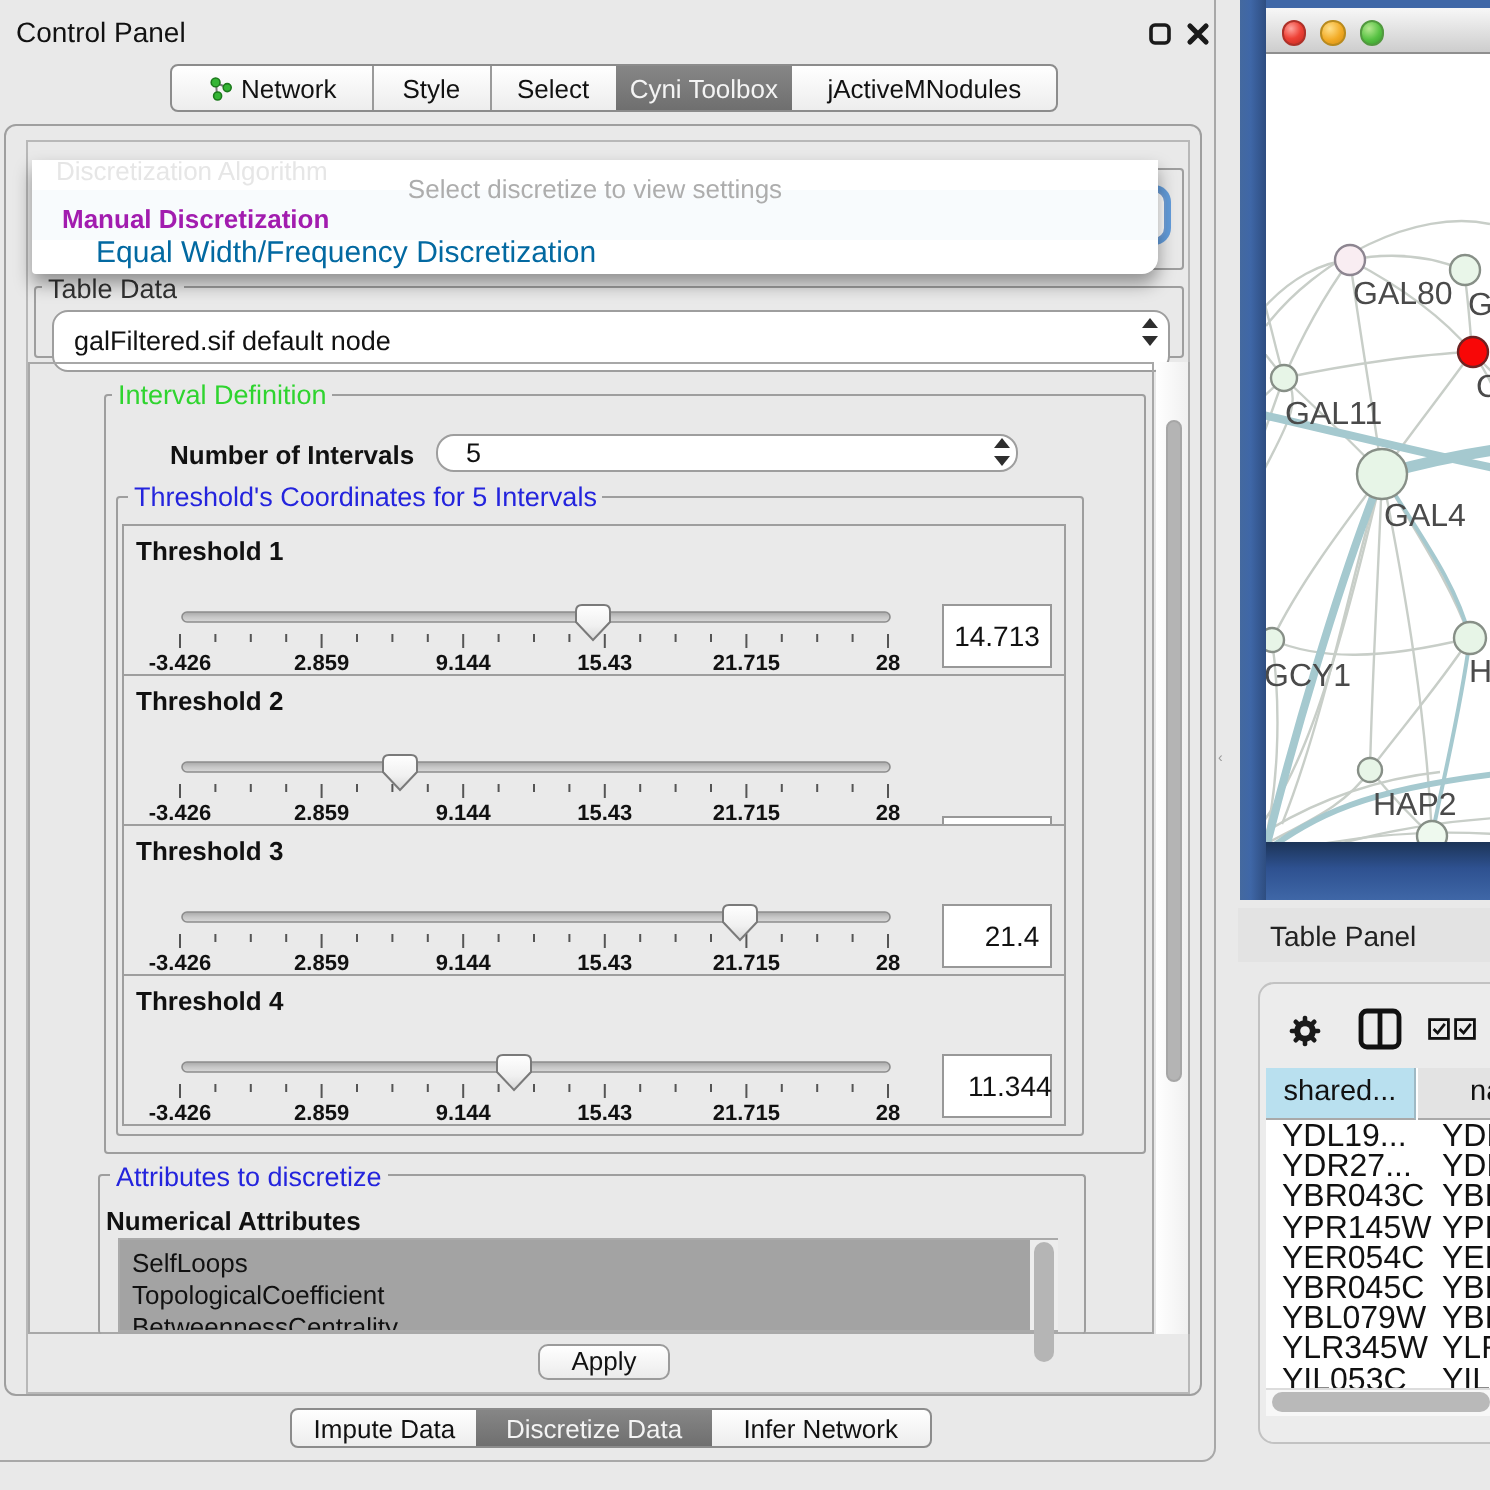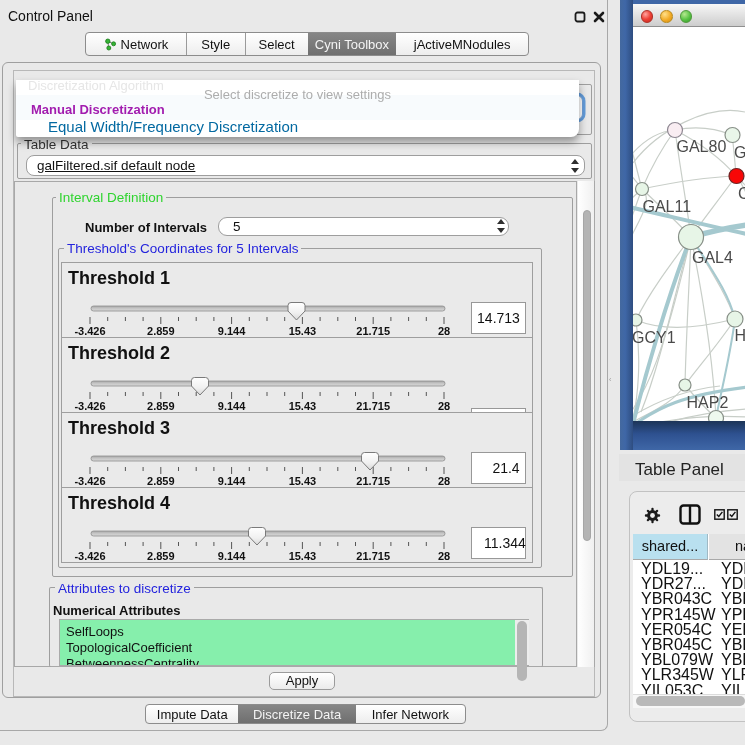--- a/index.html
+++ b/index.html
@@ -22,21 +22,21 @@
 .grptitle { position:absolute; background:#e9e9e9; padding:0 3px; font-size:13.5px; white-space:nowrap; }
 .combo { position:absolute; background:#fff; border:1px solid #9e9e9e; border-radius:5px;
   font-size:13.5px; color:#111; display:flex; align-items:center; }
 .spin { position:absolute; width:9px; height:16px; }
 .spin:before { content:""; position:absolute; top:1px; left:0; width:0; height:0;
   border-left:4px solid transparent; border-right:4px solid transparent; border-bottom:5.5px solid #2e2e2e; }
 .spin:after { content:""; position:absolute; top:9.5px; left:0; width:0; height:0;
   border-left:4px solid transparent; border-right:4px solid transparent; border-top:5.5px solid #2e2e2e; }
 
 .tbox { position:absolute; left:61px; width:472px; height:76px; border:1px solid #9e9e9e; background:#eaeaea; }
-.tlabel { position:absolute; left:6px; font-size:18px; font-weight:bold; color:#111; }
+.tlabel { position:absolute; left:6px; font-size:13px; font-weight:bold; color:#111; }
 .vfield { position:absolute; left:409px; width:55px; height:32px; background:#fff; border:1px solid #989898;
   font-size:14px; color:#111; text-align:center; line-height:30px; }
 .listitem { font-size:13px; color:#111; position:absolute; left:65px; }
 #popup { position:absolute; left:16px; top:80px; width:563px; height:57px; background:#fff; overflow:hidden;
   border-bottom-right-radius:8px; border-bottom-left-radius:2px; box-shadow:0 5px 9px rgba(0,0,0,0.38); z-index:50; }
 
 #bluewin { position:absolute; left:620px; top:0; width:125px; height:450px; background:#3f67a7; }
 #nettitle { position:absolute; left:13px; top:4px; width:112px; height:23px;
   background:linear-gradient(#f7f7f7,#cdcdcd); border-bottom:1px solid #8f8f8f; }
 .light { position:absolute; top:6.4px; width:12.5px; height:12.5px; border-radius:50%; }
@@ -79,21 +79,21 @@
 
   <div id="contentpanel"></div>
 
   <div class="abs" style="left:13px; top:70px; width:582px; height:627px; border:1px solid #b8b8b8;"></div>
 
   <div class="grp" style="left:21px; top:84px; width:571px; height:51px;"></div>
   <div class="combo" style="left:30px; top:95px; width:553px; height:25px; border-radius:6px; box-shadow:0 0 0 2.5px rgba(84,148,216,0.9); border-color:#6f9fd8;"></div>
 
   <div class="grp" style="left:17px; top:143px; width:575px; height:36px;"></div>
   <div class="grptitle" style="left:21px; top:137px; color:#333;">Table Data</div>
-  <div class="combo" style="left:26px; top:155px; width:559px; height:21px; padding-left:10px; border-radius:8px;text-decoration:underline;">galFiltered.sif default node</div>
+  <div class="combo" style="left:26px; top:155px; width:559px; height:31px; padding-left:10px; border-radius:8px;">galFiltered.sif default node</div>
   <div class="spin" style="left:571px; top:158px;"></div>
 
   <div class="abs" style="left:14px; top:181px; width:563px; height:486px; border:1px solid #a8a8a8;"></div>
 
   <div class="abs" style="left:578px; top:181px; width:17px; height:486px; background:linear-gradient(90deg,#ffffff,#f0f0f0); border-right:1px solid #a8a8a8;"></div>
   <div class="abs" style="left:582.5px; top:210px; width:8px; height:331px; background:#b4b4b4; border:1px solid #a6a6a6; border-radius:5px;"></div>
 
   <div class="grp" style="left:52px; top:197px; width:521px; height:380px;"></div>
   <div class="grptitle" style="left:56px; top:190px; color:#2fd42f;">Interval Definition</div>
 
@@ -191,21 +191,21 @@
       <g transform="translate(193.0,39)">
         <path d="M-5.5,0.5 h11 q3,0 3,3 v5.5 l-8.5,9 l-8.5,-9 v-5.5 q0,-3 3,-3 z" fill="url(#thumbg)" stroke="#7a7a7a" stroke-width="1"></path>
       </g>
     </svg>
     <div class="vfield" style="top:39px;padding-left:12px;">11.344</div>
   </div>
 
   <div class="grp" style="left:49px; top:587px; width:494px; height:80px; border-bottom:none;"></div>
   <div class="grptitle" style="left:55px; top:581px; color:#2424dd;">Attributes to discretize</div>
   <div class="abs b13" style="left:53px; top:603px;">Numerical Attributes</div>
-  <div class="abs" style="left:59px; top:619px; width:470px; height:47px; background:#86efac; border:1px solid #aaaaaa; overflow:hidden;">
+  <div class="abs" style="left:59px; top:619px; width:470px; height:47px; background:#a3a3a3; border:1px solid #aaaaaa; overflow:hidden;">
     <div class="listitem" style="left:6px; top:4px; position:absolute;">SelfLoops</div>
     <div class="listitem" style="left:6px; top:20px; position:absolute;">TopologicalCoefficient</div>
     <div class="listitem" style="left:6px; top:36px; position:absolute;">BetweennessCentrality</div>
   </div>
   <div class="abs" style="left:515px; top:620px; width:14px; height:45px; background:#ededed;"></div>
   <div class="abs" style="left:517px; top:621px; width:10px; height:60px; background:#b5b5b5; border-radius:5px;"></div>
 
   <div class="abs" style="left:269px; top:672px; width:66px; height:18px; background:linear-gradient(#ffffff,#ebebeb);
        border:1px solid #9b9b9b; border-radius:5px; font-size:13px; color:#111; text-align:center; line-height:16px;">Apply</div>
 
@@ -296,21 +296,21 @@
         <text x="-1" y="316">GCY1</text>
         <text x="101.5" y="314">H</text>
         <text x="53.5" y="380.5">HAP2</text>
       </g>
     </svg>
   </div>
   <div id="netshadow"></div>
 </div>
 
 <div id="tpbar">
-    <div class="abs" style="left:16px; top:6px; font-size:17px; color:#222;">Table Panel</div>
+    <div class="abs" style="left:16px; top:6px; font-size:14px; color:#222;">Table Panel</div>
   </div>
 
 <div id="tpbox">
 
   <svg class="abs" style="left:14px; top:15px;" width="17" height="17" viewBox="0 0 24 24">
     <g fill="#1a1a1a">
       <circle cx="12" cy="12" r="7.6"></circle>
       <g>
         <rect x="10.4" y="1.2" width="3.2" height="5" rx="1.4"></rect>
         <rect x="10.4" y="1.2" width="3.2" height="5" rx="1.4" transform="rotate(45 12 12)"></rect>

